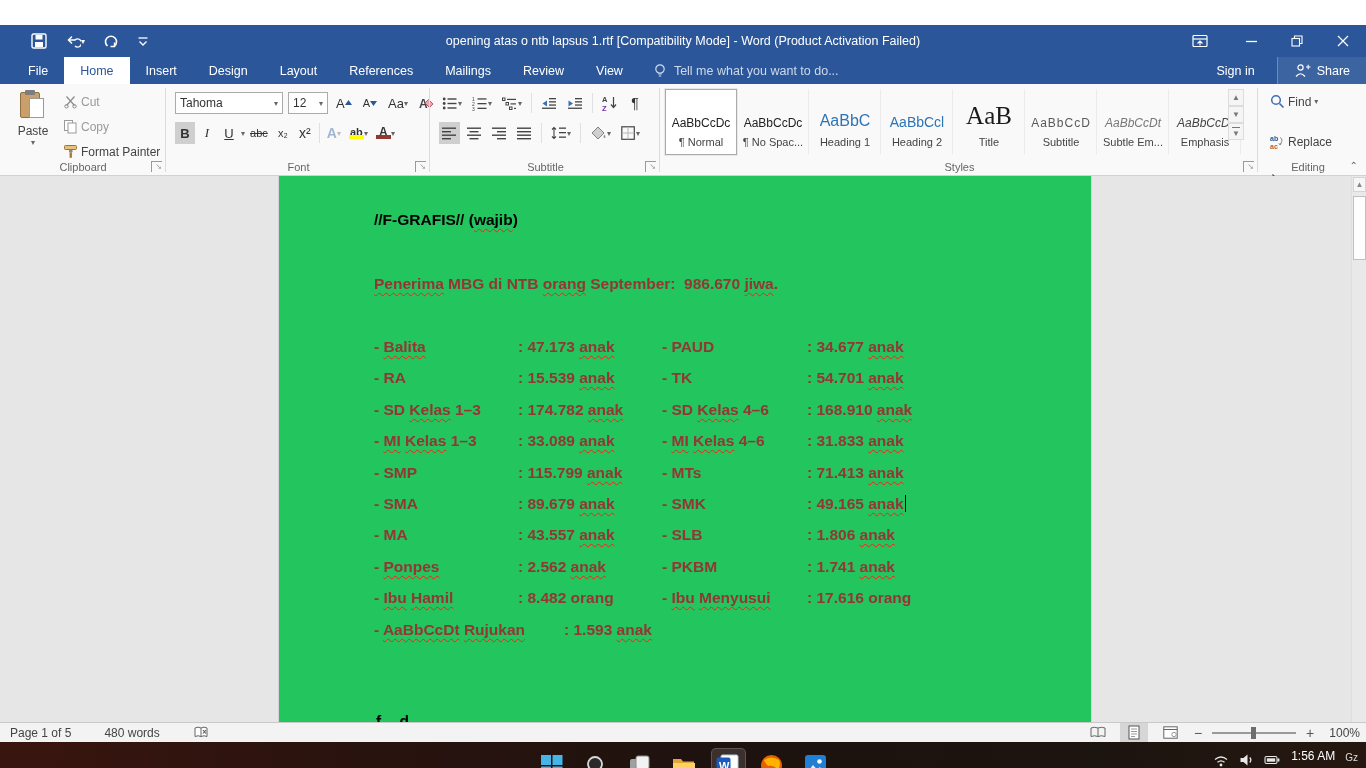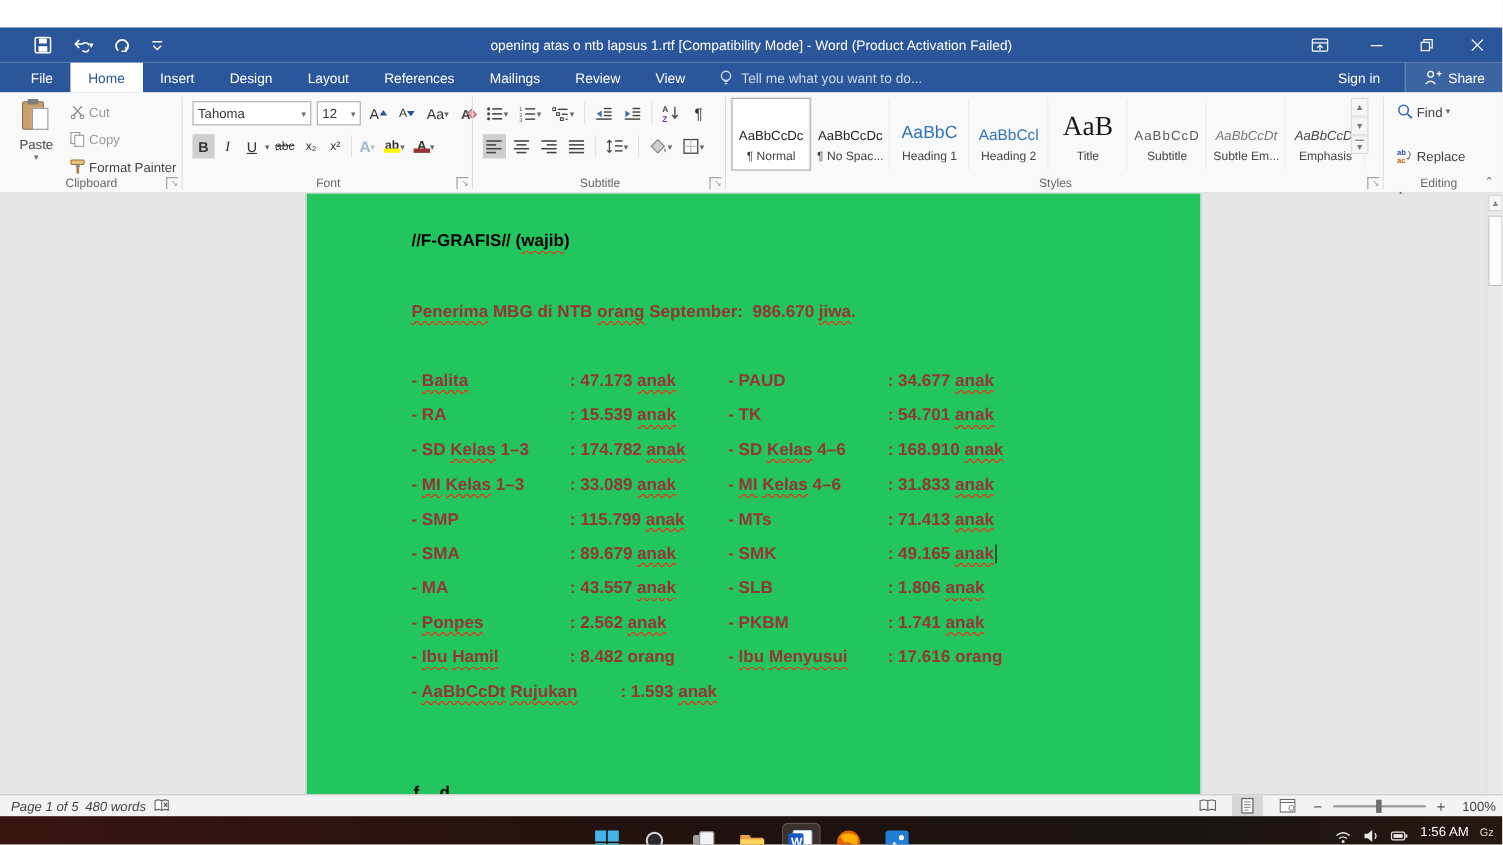--- a/index.html
+++ b/index.html
@@ -94,21 +94,21 @@
   .doc-row span.cell { position:absolute; top:0; font-weight:bold; font-size:15.5px; color:#943634; white-space:pre; }
   .c1 { left:95px; } .c2 { left:239px; } .c3 { left:383px; } .c4 { left:528px; } .cw { left:285px; }
   .caret { display:inline-block; width:1.5px; height:17px; background:#000; vertical-align:text-bottom; margin-left:1px; }
   .doc-clip { position:absolute; left:97px; top:536px; font-weight:bold; font-size:15.5px; color:#000; word-spacing:14px; }
   .vscroll { position:absolute; right:0; top:0; width:15px; height:546px; background:#e9e9e9; border-left:1px solid #dedede; }
   .vs-up { position:absolute; left:1px; top:1px; width:13px; height:15px; background:#f6f6f6; border:1px solid #d4d4d4; color:#888; font-size:8px; text-align:center; line-height:13px; }
   .vs-thumb { position:absolute; left:1px; top:20px; width:13px; height:64px; background:#fdfdfd; border:1px solid #c0c0c0; }
 
   
   .statusbar { position:absolute; left:0; top:722px; width:1366px; height:20px; background:#f3f3f3; border-top:1px solid #c9c9c9; font-size:12px; color:#444; }
-  .sb-left { position:absolute; left:10px; top:0; height:19px; display:flex; align-items:center; gap:6px;font-style:italic; }
+  .sb-left { position:absolute; left:10px; top:0; height:19px; display:flex; align-items:center; gap:33px; }
   .sb-right { position:absolute; right:6px; top:0; height:19px; display:flex; align-items:center; gap:8px; }
   .viewbtn { width:28px; height:19px; display:flex; align-items:center; justify-content:center; }
   .viewbtn.on { background:#d6d6d6; }
   .zoom-track { position:relative; width:84px; height:2px; background:#9a9a9a; }
   .zoom-thumb { position:absolute; left:39px; top:-5px; width:5px; height:12px; background:#6d6d6d; }
   .zoom-pm { font-size:14px; color:#555; width:12px; text-align:center; }
   .zoom-pct { width:36px; text-align:right; }
 
   
   .taskbar { position:absolute; left:0; top:742px; width:1366px; height:26px; overflow:hidden;
@@ -297,21 +297,21 @@
             </svg>
         </span>
       </div>
       <div class="font-row2">
         <span class="tgl on" style="font-weight:bold;">B</span>
         <span class="tgl" style="font-style:italic;font-family:'Liberation Serif',serif;">I</span>
         <span class="tgl" style="text-decoration:underline;">U</span>
         <span class="arrow-sm">▾</span>
         <span class="tgl" style="text-decoration:line-through;font-size:11px;">abc</span>
         <span class="tgl" style="font-size:11px;">x₂</span>
-        <span class="tgl" style="font-size:11px;">x²</span>
+        <span class="tgl" style="font-size:14px;">x²</span>
         <span class="sep-i"></span>
         <span class="tgl">
             <span class="stack">
               <span style="color:#9fb6d4;font-size:14px;font-weight:bold;">A</span>
             </span>
             <span class="arrow-sm" style="color:#bbb;">▾</span>
           </span>
         <span class="tgl">
           <span class="stack">
               <span style="font-size:11px;font-weight:bold;">ab</span>

